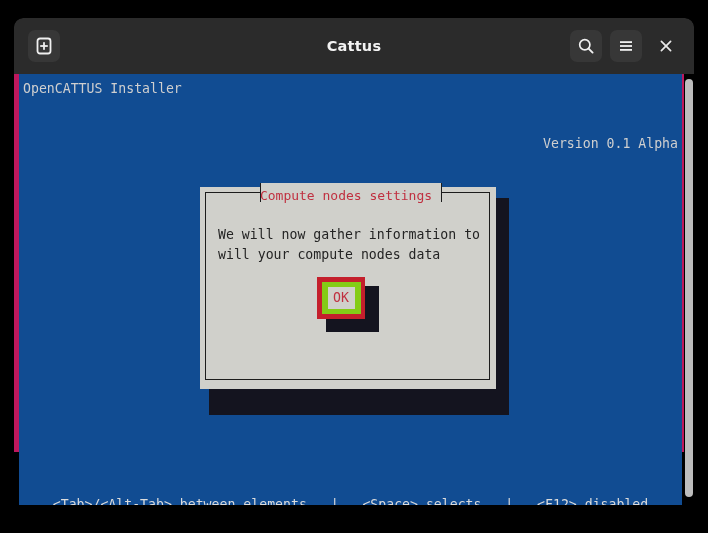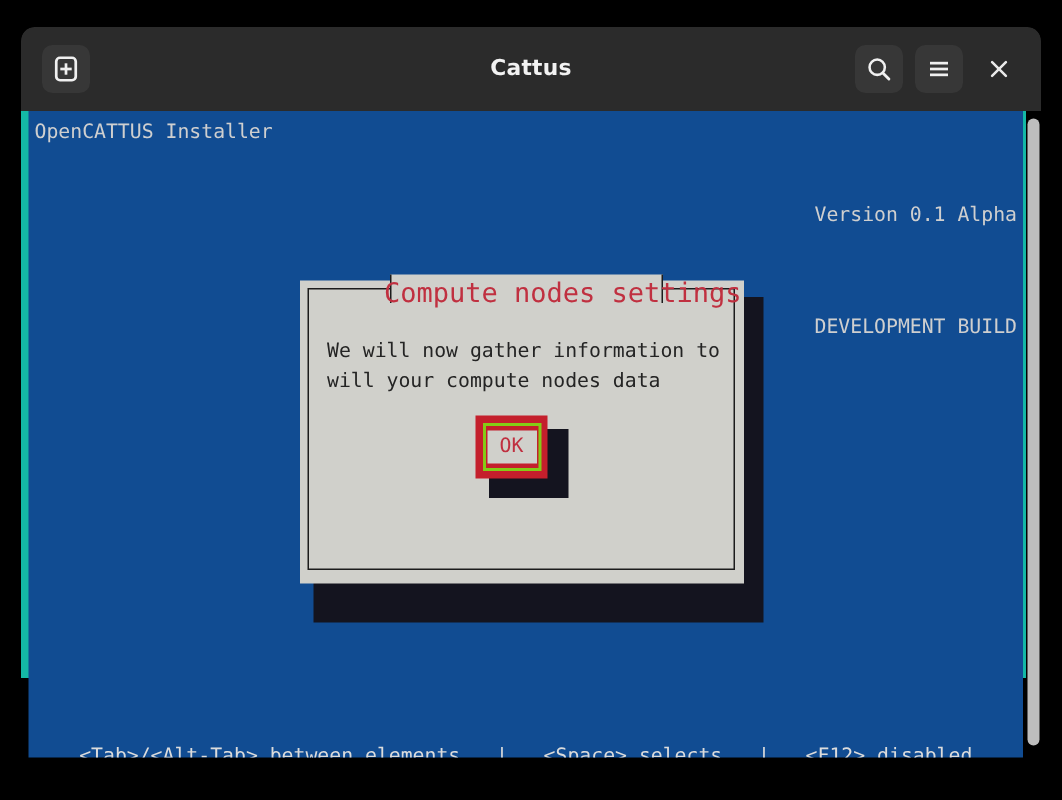--- a/index.html
+++ b/index.html
@@ -76,21 +76,21 @@
   }
   .tb-btn svg { display: block; }
 
   
   #terminal {
     position: absolute;
     left: 0;
     top: 56px;
     width: 680px;
     height: 378px;
-    background: #14b8a6;
+    background: #be185d;
     box-sizing: border-box;
     padding: 0 1px 0 1px;
   }
   #screen {
     position: absolute;
     left: 5px;
     top: 0px;
     width: 663px;
     height: 448px;
     background: #114c92;
@@ -203,22 +203,23 @@
     background: #d0d0cb;
     border-left: 1px solid #1c1c1c;
     border-right: 1px solid #1c1c1c;
     box-sizing: border-box;
   }
   #dialog-title {
     position: absolute;
     left: 56px;
     top: 1px;
     width: 180px;
+    text-align: center;
     color: #c03040;
-    font-size: 18px;
+    font-size: 13px;
     line-height: 16px;
     white-space: pre;
   }
   #dialog-message {
     position: absolute;
     left: 18px;
     top: 38px;
     right: 14px;
     color: #242424;
     font-size: 13.2px;
@@ -257,21 +258,21 @@
     width: 48px;
     height: 42px;
     background: #c41f2c;
     display: flex;
     align-items: center;
     justify-content: center;
   }
   #ok-button-frame {
     width: 39px;
     height: 32px;
-    border: 2px solid #84cc16;
+    border: 6px solid #84cc16;
     box-sizing: border-box;
     display: flex;
     align-items: center;
     justify-content: center;
   }
   #ok-label {
     background: #d0d0cb;
     color: #c03040;
     font-size: 13.2px;
     line-height: 18px;
@@ -332,21 +333,20 @@
   </div>
 
   <div id="terminal">
 
     <div id="screen">
 
       <div class="hdr-row">
         <div id="hdr-left">OpenCATTUS Installer</div>
         <div id="hdr-right">
           <div>Version 0.1 Alpha</div>
-          <div>DEVELOPMENT BUILD</div>
         </div>
       </div>
 
       <div id="dialog-wrap">
         <div id="dialog-shadow"></div>
         <div id="dialog">
           <div id="dialog-inner-border"></div>
           <div id="dlg-title-bar">
             <div id="dlg-title-gap"></div>
           </div>

